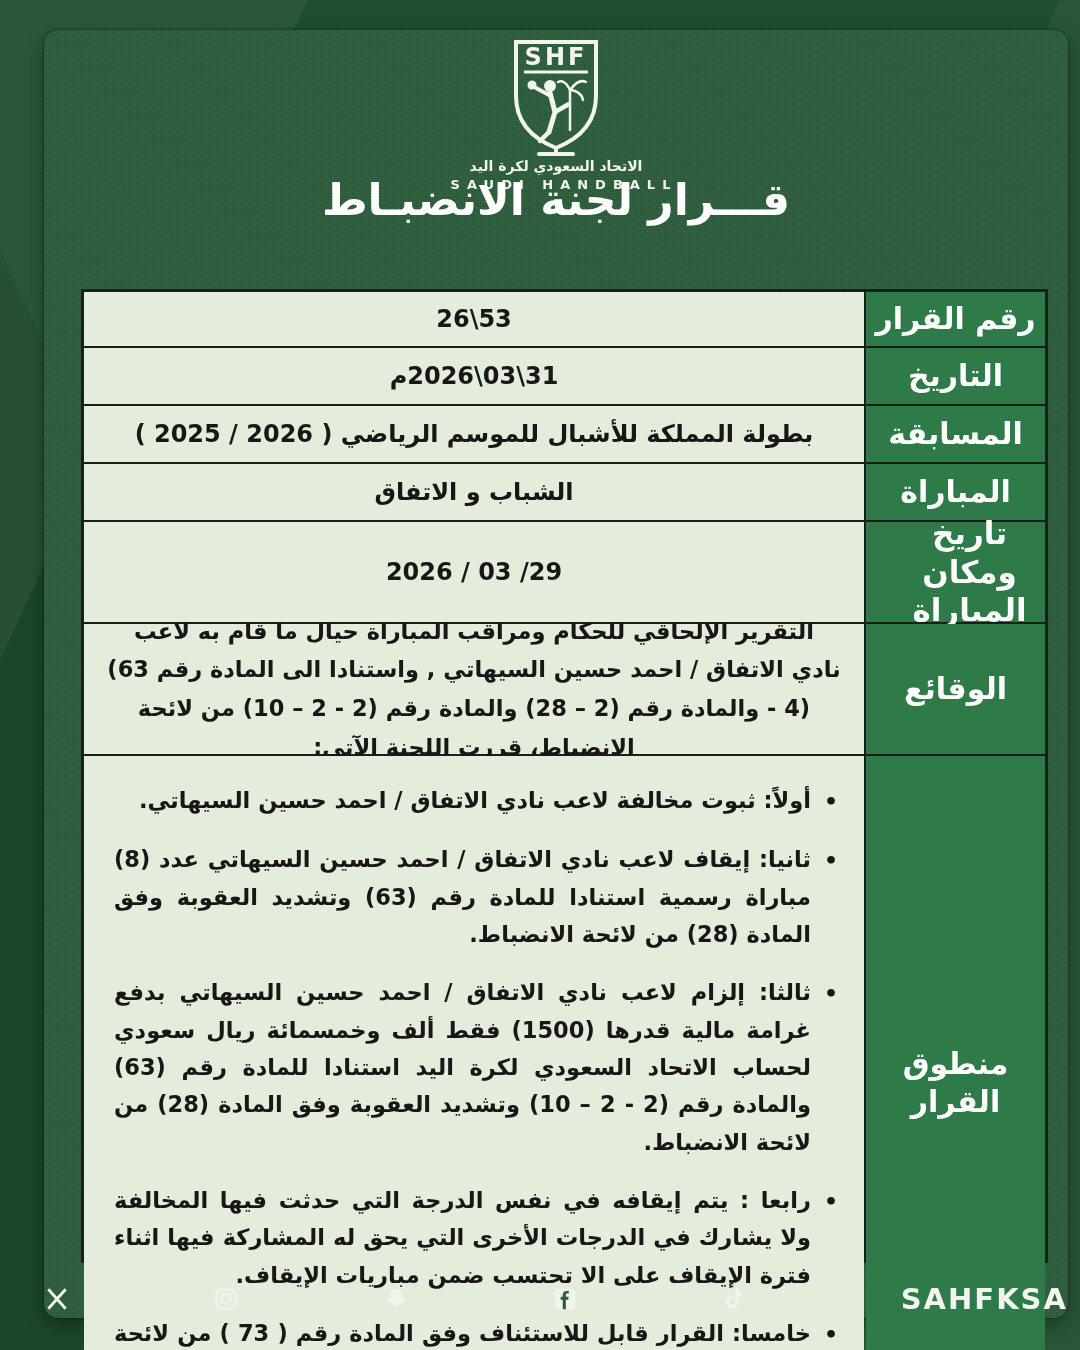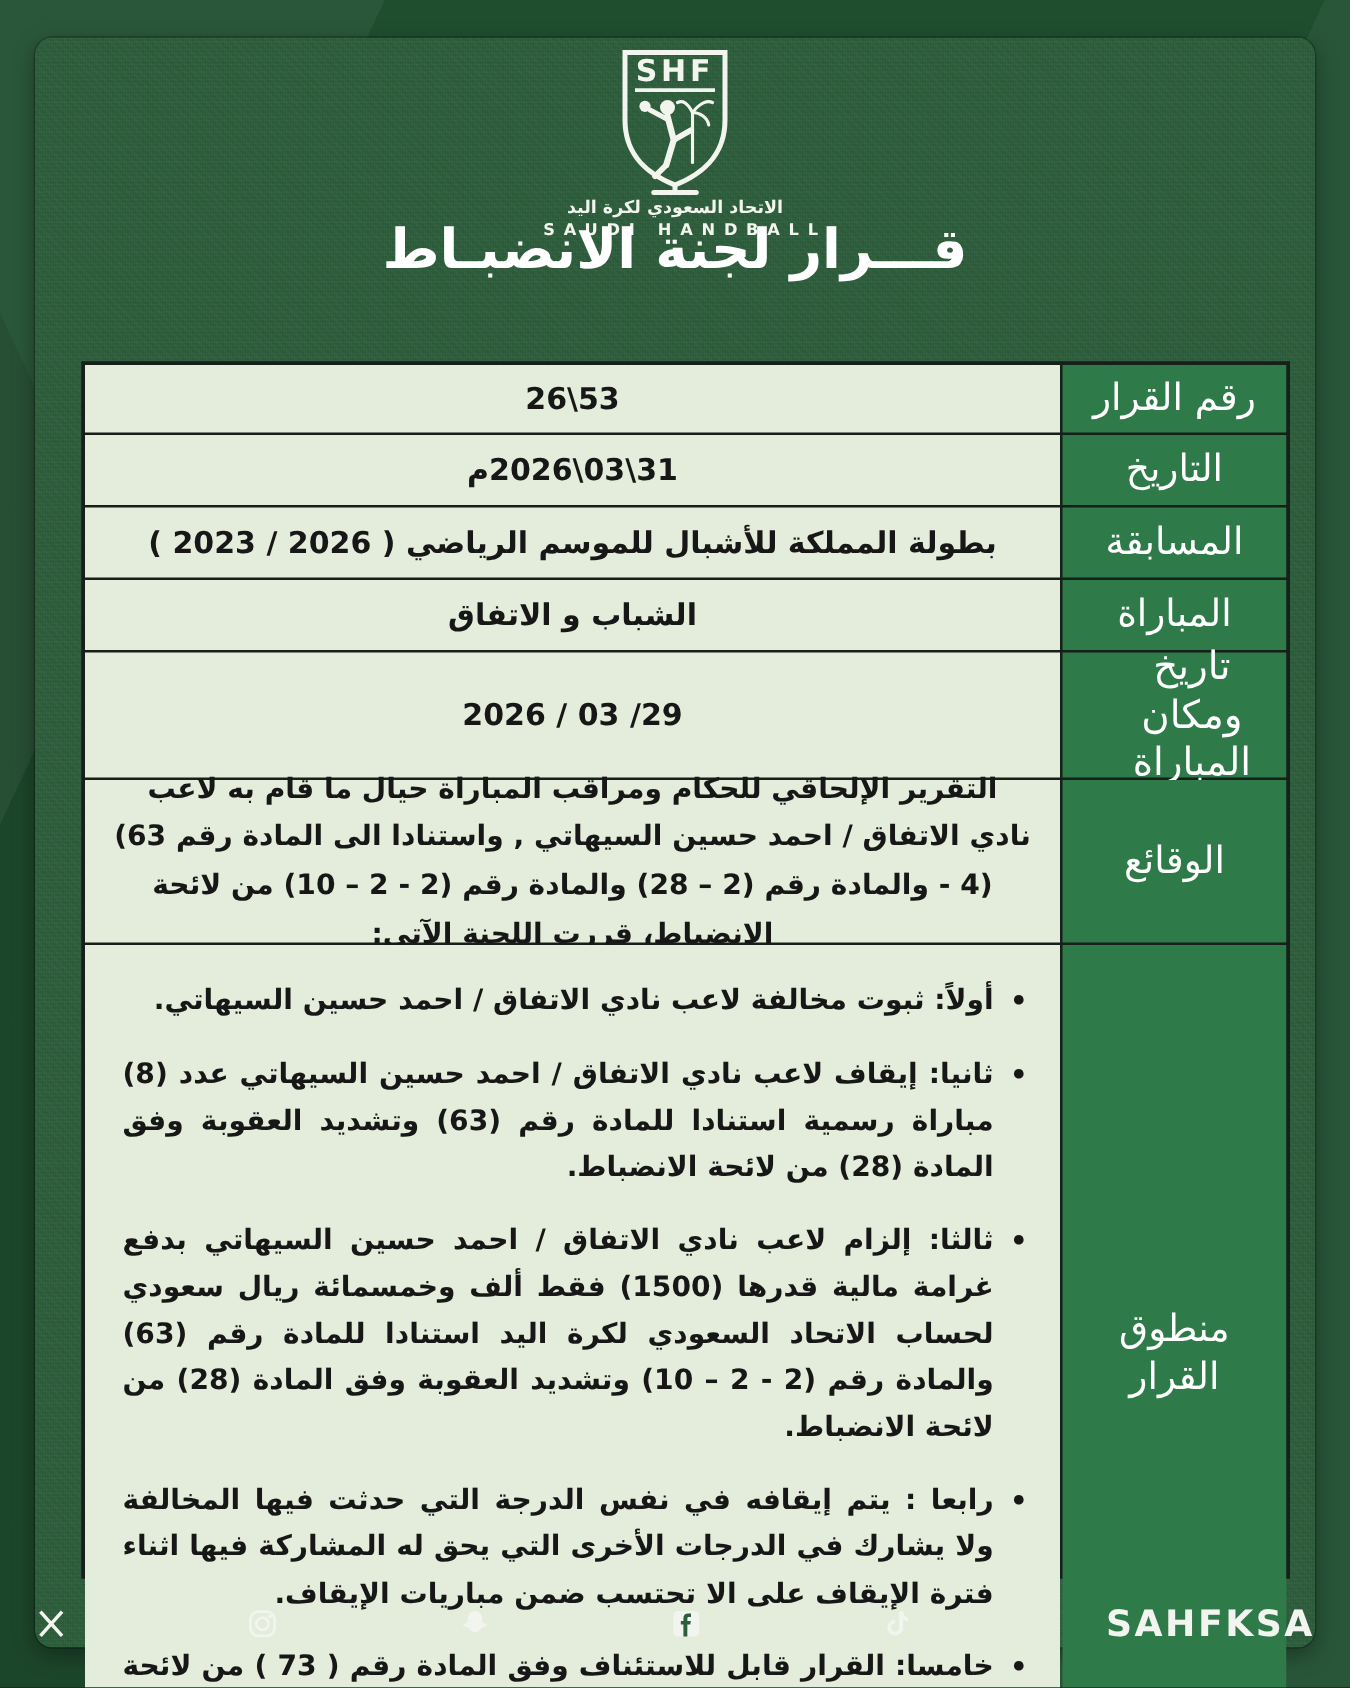--- a/index.html
+++ b/index.html
@@ -5,21 +5,21 @@
   html,body{margin:0;padding:0;background:#11301d;}
   .page{
     position:relative;width:1080px;height:1350px;overflow:hidden;
     background-color:#1f4e2f;
     background-image:
       linear-gradient(115deg, rgba(255,255,255,0.05) 0 18%, transparent 18% 62%, rgba(255,255,255,0.045) 62% 100%),
       linear-gradient(245deg, transparent 0 70%, rgba(0,0,0,0.10) 70% 100%);
     font-family:"DejaVu Sans", sans-serif;
   }
   .panel{
-    position:absolute;left:28px;top:30px;width:1024px;height:1288px;
+    position:absolute;left:44px;top:30px;width:1024px;height:1288px;
     border-radius:14px;
     background-color:#2d5e3c;
     background-image:
       repeating-linear-gradient(0deg, rgba(255,255,255,0.025) 0 1px, transparent 1px 3px),
       repeating-linear-gradient(90deg, rgba(0,0,0,0.05) 0 1px, transparent 1px 2px),
       repeating-linear-gradient(45deg, rgba(255,255,255,0.018) 0 2px, transparent 2px 5px);
     box-shadow:0 0 0 1px rgba(0,0,0,0.25), 0 6px 18px rgba(0,0,0,0.35);
   }
   .logo-block{position:absolute;top:8px;left:0;width:100%;text-align:center;color:#f2f5ee;}
   .logo-block svg{display:block;margin:0 auto;}
@@ -35,21 +35,21 @@
     position:absolute;top:259px;left:37px;width:967px;height:974px;
     box-sizing:border-box;background:#161f19;padding:3px;
     display:grid;
     grid-template-columns:1fr 179px;
     grid-template-rows:54px 56px 56px 56px 100px 130px 1fr;
     gap:2px;
   }
   .cell{display:flex;align-items:center;justify-content:center;box-sizing:border-box;}
   .label-cell{
     background:#2e7b49;color:#ffffff;direction:rtl;text-align:center;
-    font-size:30px;font-weight:400;line-height:1.25;padding:4px 8px;
+    font-size:30px;font-weight:700;line-height:1.25;padding:4px 8px;
   }
   .label-cell.tall{font-size:31px;padding-left:36px;}
   .value-cell{
     background:#e4ecdb;color:#171717;direction:rtl;text-align:center;
     font-size:24px;font-weight:700;padding:16px 18px;
   }
   .value-cell .stack{display:flex;flex-direction:column;width:100%;}
   .facts-cell{font-size:22.5px;line-height:1.72;font-weight:700;padding:8px 22px;}
   .verdict-cell{
     flex-direction:column;align-items:stretch;justify-content:flex-start;
@@ -106,21 +106,21 @@
     <h1 class="title">قـــرار لجنة الانضبـاط</h1>
 
     <div class="decision-table">
 
       <div class="cell value-cell">53\26</div>
       <div class="cell label-cell">رقم القرار</div>
 
       <div class="cell value-cell">31\03\2026م</div>
       <div class="cell label-cell">التاريخ</div>
 
-      <div class="cell value-cell">بطولة المملكة للأشبال للموسم الرياضي ⁦( 2023 / 2026 )⁩</div>
+      <div class="cell value-cell">بطولة المملكة للأشبال للموسم الرياضي ⁦( 2025 / 2026 )⁩</div>
       <div class="cell label-cell">المسابقة</div>
 
       <div class="cell value-cell">الشباب و الاتفاق</div>
       <div class="cell label-cell">المباراة</div>
 
       <div class="cell value-cell">
         <div class="stack">
           <span>29/ 03 / 2026</span>
         </div>
       </div>

